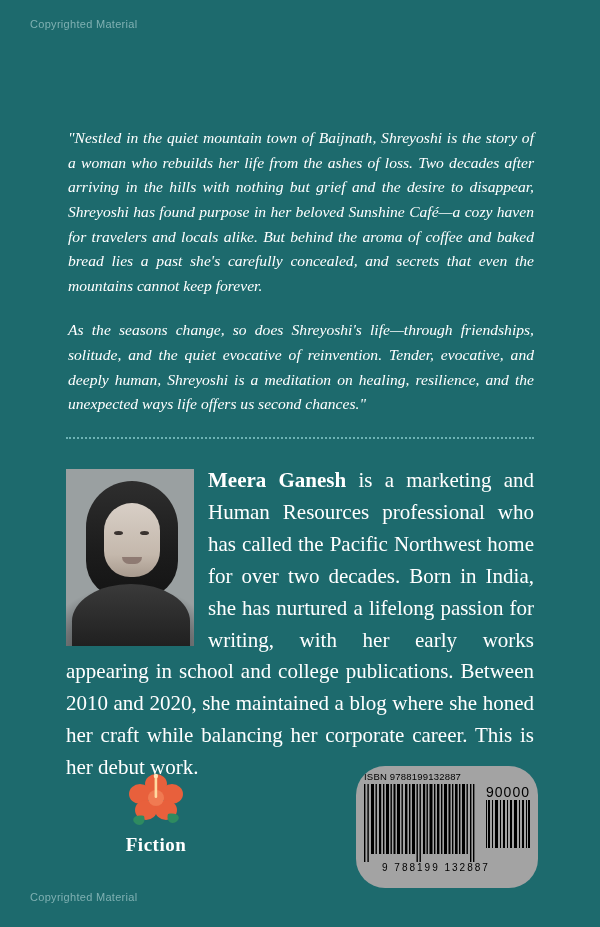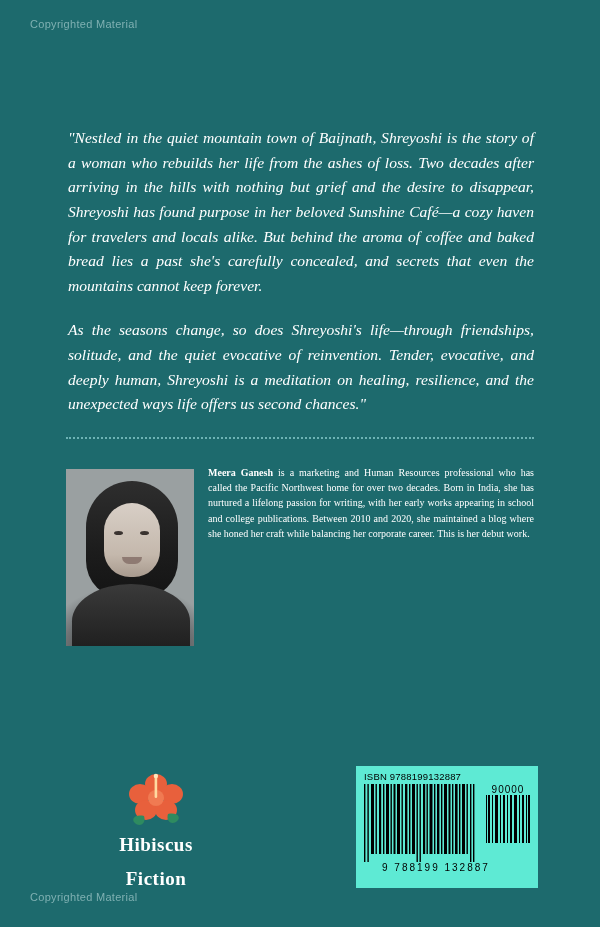--- a/index.html
+++ b/index.html
@@ -110,21 +110,21 @@
   .ph-body {
     position: absolute;
     left: 6px; bottom: 0;
     width: 118px; height: 62px;
     background: linear-gradient(180deg, #3a3a3a 0%, #202020 100%);
     border-radius: 50% 50% 0 0 / 60% 60% 0 0;
   }
   .author-text {
     color: #ffffff;
     font-family: "Liberation Serif", serif;
-    font-size: 10px;
+    font-size: 21px;
     line-height: 1.52;
     text-align: justify;
   }
   .author-name { font-weight: bold; }
 
   .imprint {
     position: absolute;
     left: 66px;
     top: 770px;
     width: 180px;
@@ -150,40 +150,41 @@
     font-size: 19px;
     letter-spacing: 0.5px;
   }
 
   .barcode-box {
     position: absolute;
     left: 356px;
     top: 766px;
     width: 182px;
     height: 122px;
-    background: #5eead4;
+    background: #a3a3a3;
     padding: 4px 18px 4px 6px;
     box-sizing: border-box;
+    border-radius: 29px;
   }
   .isbn-line {
     font-family: "Liberation Sans", sans-serif;
     font-size: 9.5px;
     color: #000;
     margin: 1px 0 2px 2px;
     letter-spacing: 0.2px;
   }
   .addon {
     position: absolute;
     right: 8px;
     top: 18px;
     width: 44px;
   }
   .addon .addon-digits {
     font-family: "Liberation Sans", sans-serif;
-    font-size: 10px;
+    font-size: 14px;
     text-align: center;
     color: #000;
     letter-spacing: 1px;
   }
   .bars {
     display: block;
   }
   .ean-digits {
     font-family: "Liberation Sans", sans-serif;
     font-size: 10px;
@@ -229,21 +230,20 @@
           <ellipse cx="22" cy="40" rx="11" ry="10" fill="#e8603c"></ellipse>
           <ellipse cx="42" cy="40" rx="11" ry="10" fill="#e8603c"></ellipse>
           <ellipse cx="32" cy="28" rx="8" ry="8" fill="#f07a52"></ellipse>
           <rect x="30.6" y="6" width="2.6" height="22" rx="1.3" fill="#ffd9a0"></rect>
           <circle cx="31.9" cy="6" r="2.2" fill="#ffe6bb"></circle>
           <path d="M44 44 C54 42 58 48 52 52 C46 55 42 50 44 44 Z" fill="#2e8b60"></path>
           <path d="M20 46 C10 44 6 50 12 54 C18 57 22 52 20 46 Z" fill="#2e8b60"></path>
         </g>
       </svg>
     </div>
-    <div class="imprint-name">Hibiscus</div>
     <div class="imprint-sub">Fiction</div>
   </div>
 
   <div class="barcode-box">
     <div class="isbn-line">ISBN 9788199132887</div>
 
     <div class="addon">
       <div class="addon-digits">90000</div>
       <svg class="bars" width="44" height="48" viewBox="0 0 44 48" xmlns="http://www.w3.org/2000/svg">
         <g fill="#000">

